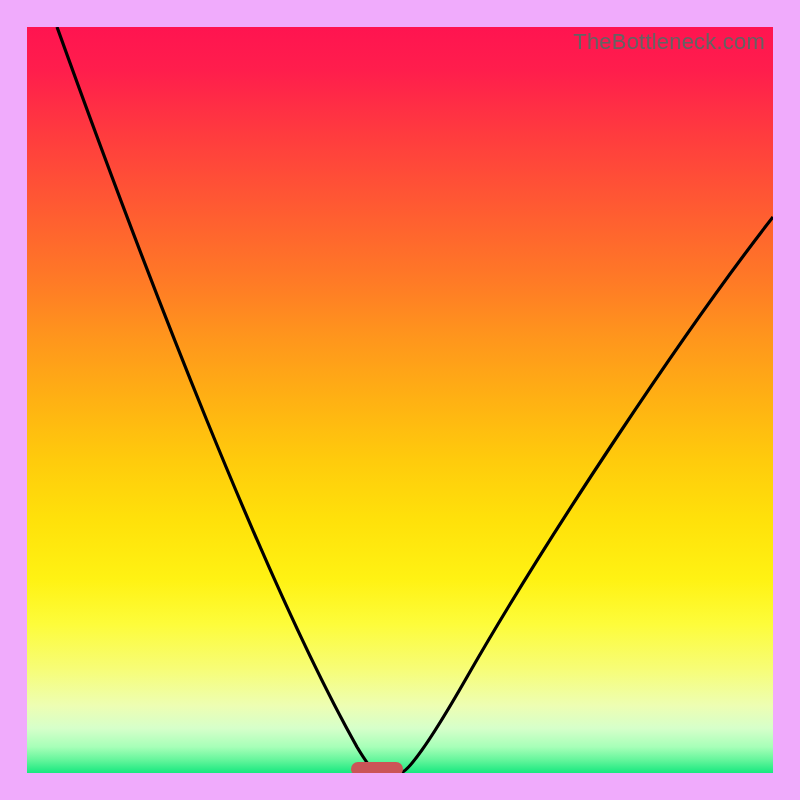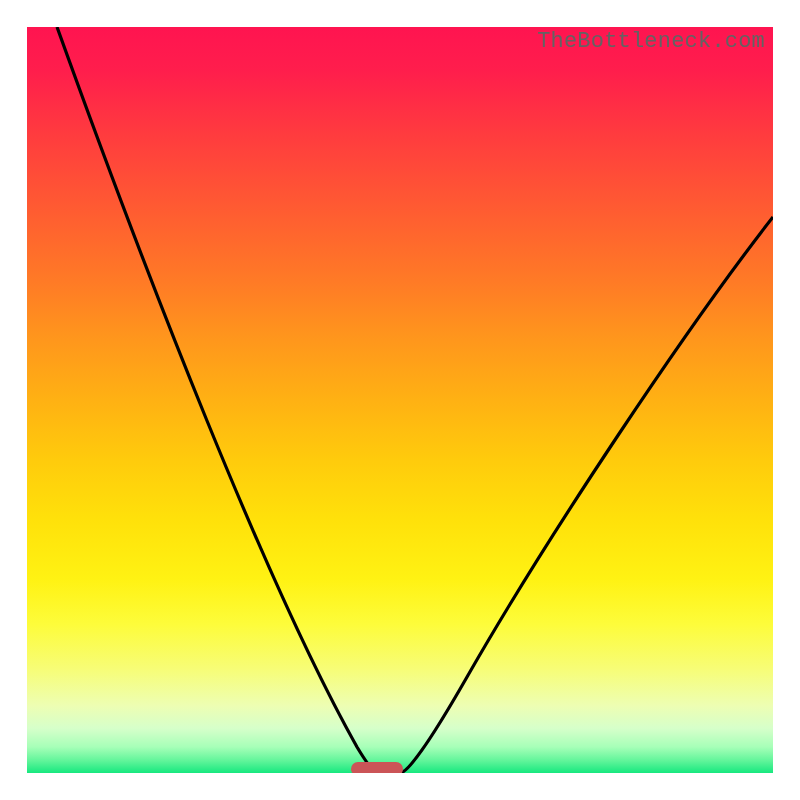--- a/index.html
+++ b/index.html
@@ -7,22 +7,21 @@
     padding: 0;
     width: 800px;
     height: 800px;
     overflow: hidden;
     background: #000;
     font-family: Arial, Helvetica, sans-serif;
   }
   .frame {
     position: absolute;
     inset: 0;
-    background: #ffffff;
-    font-family: Liberation Mono, monospace;
+    background: #f0abfc;
   }
   .plot {
     position: absolute;
     left: 27px;
     top: 27px;
     width: 746px;
     height: 746px;
     overflow: hidden;
   }
   .gradient {

